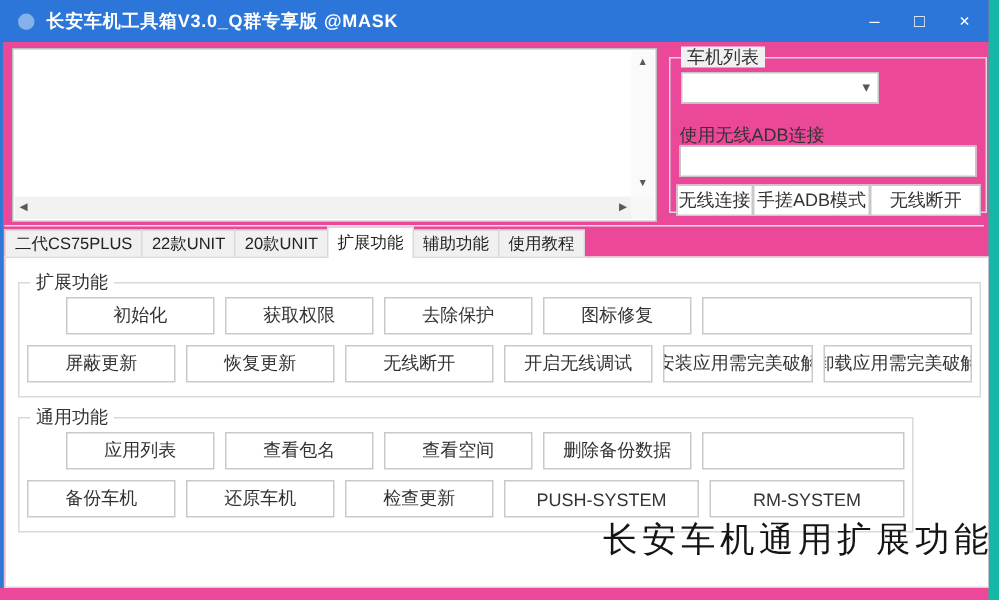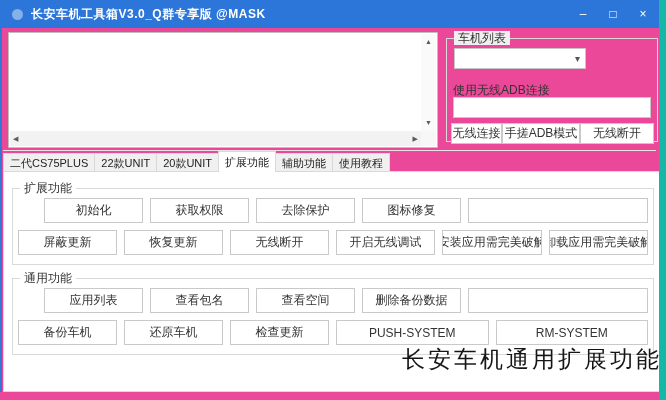--- a/index.html
+++ b/index.html
@@ -52,21 +52,21 @@
   .top-sep { position:absolute; left:3px; right:3px; top:150px; border-top:1px solid #e4e4e4; }
   .tabstrip { position:absolute; left:3px; top:152px; height:20px; display:flex; align-items:flex-end; }
   .tab { font-size:11px; color:#222; background:#f0f0f0; border:1px solid #d9d9d9; border-bottom:none;
          padding:0 6px; height:19px; line-height:18px; margin-right:-1px; cursor:default; }
   .tab.active { background:#ffffff; height:21px; line-height:20px; position:relative; z-index:2; }
 
   
   .tabpage { position:absolute; left:3px; top:171px; width:660px; height:221px; background:#ffffff;
              border:1px solid #d9d9d9; }
   .fx-group { left:8px; top:16px; width:642px; height:77px; }
-  .gen-group { left:8px; top:106px; width:642px; height:77px; }
+  .gen-group { left:8px; top:106px; width:597px; height:77px; }
   .btn-row { position:absolute; left:5px; right:5px; display:flex; gap:7px; height:25px; }
   .row-a { top:9px;padding-left:26px; } .row-b { top:41px;border-radius:12px; }
   .bw { flex:0 0 99px; } .bf { flex:1 1 0; }
 
   .footer-caption { position:absolute; left:0; right:0; bottom:16px; text-align:right;
                     font-family:"Liberation Serif","DejaVu Serif",serif; font-size:23px;
                     letter-spacing:3px; color:#151515; }
 </style>
 </head>
 <body>

